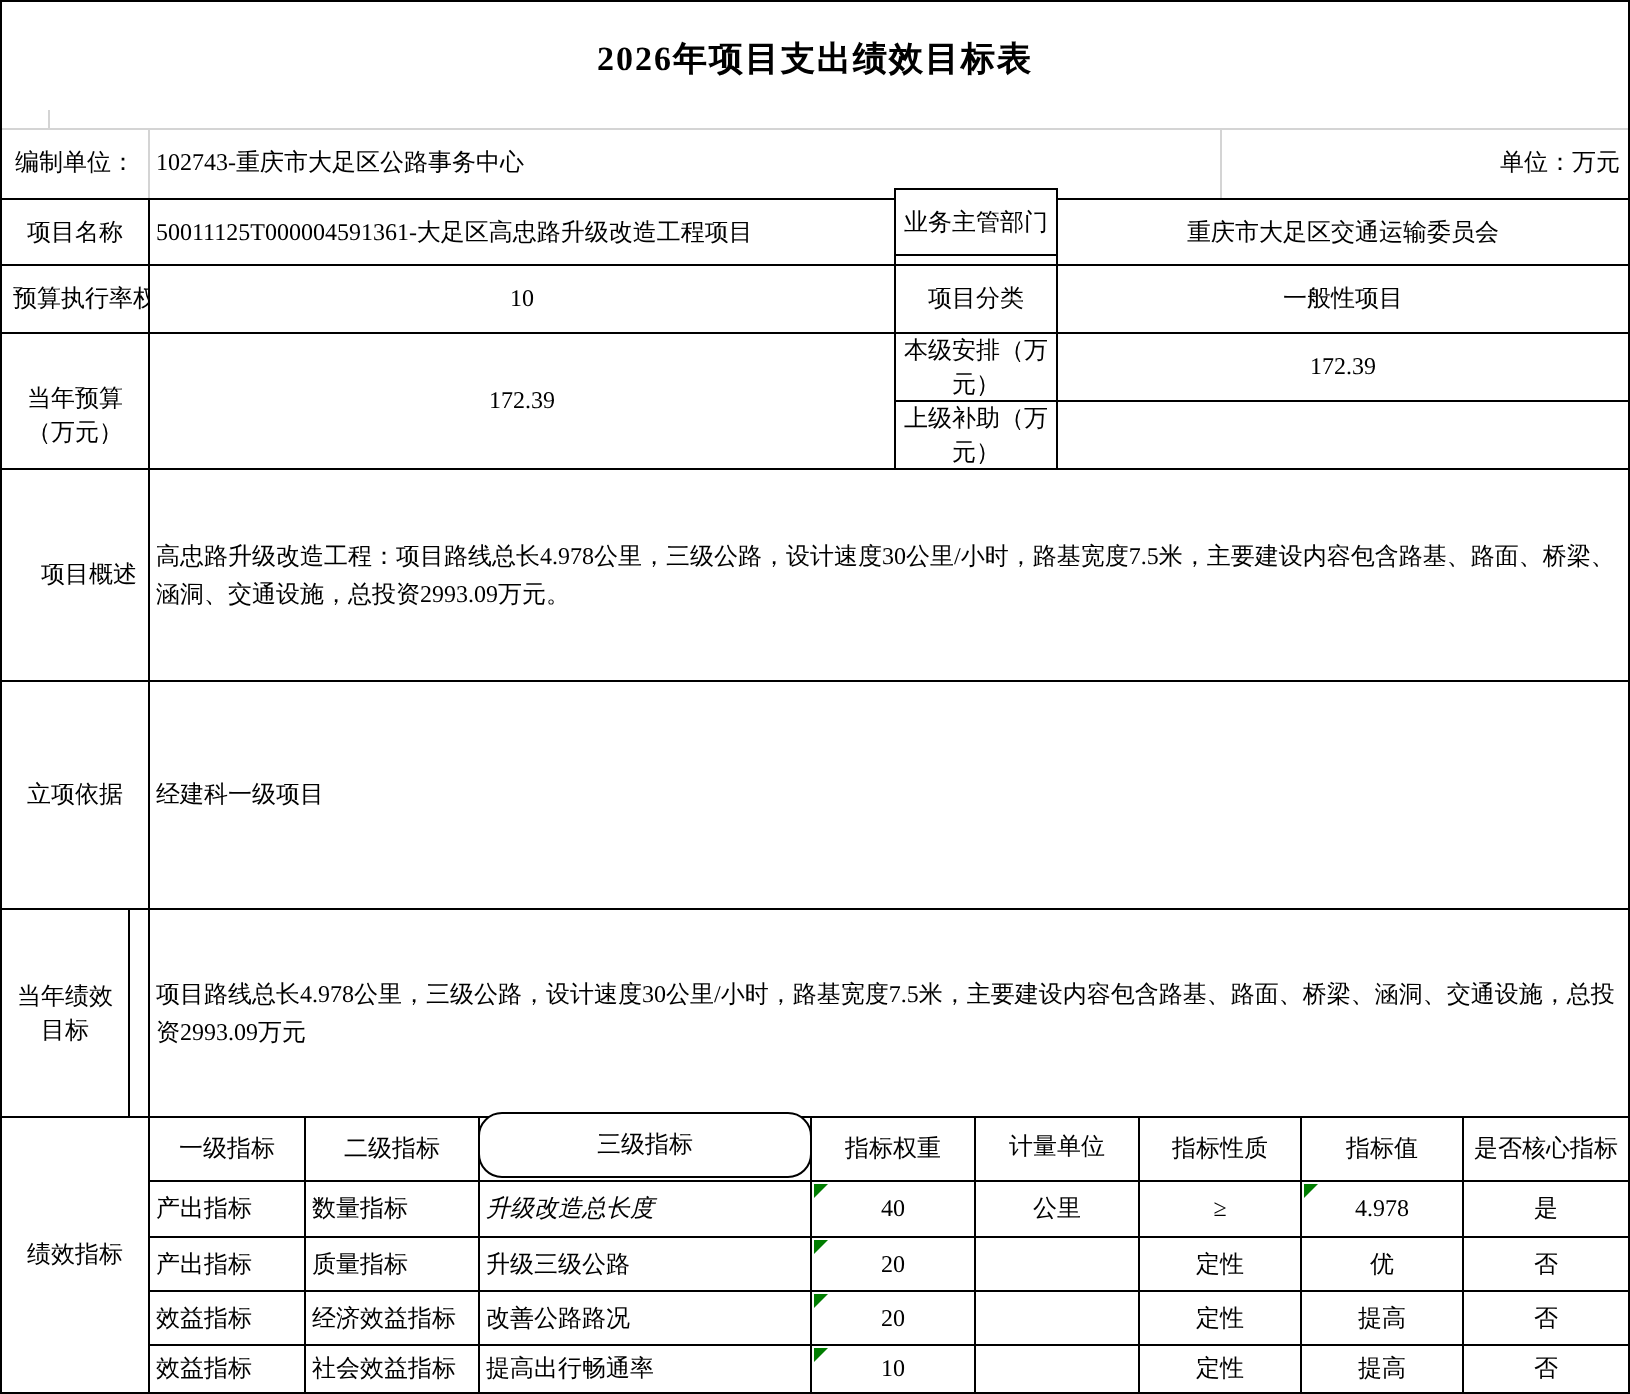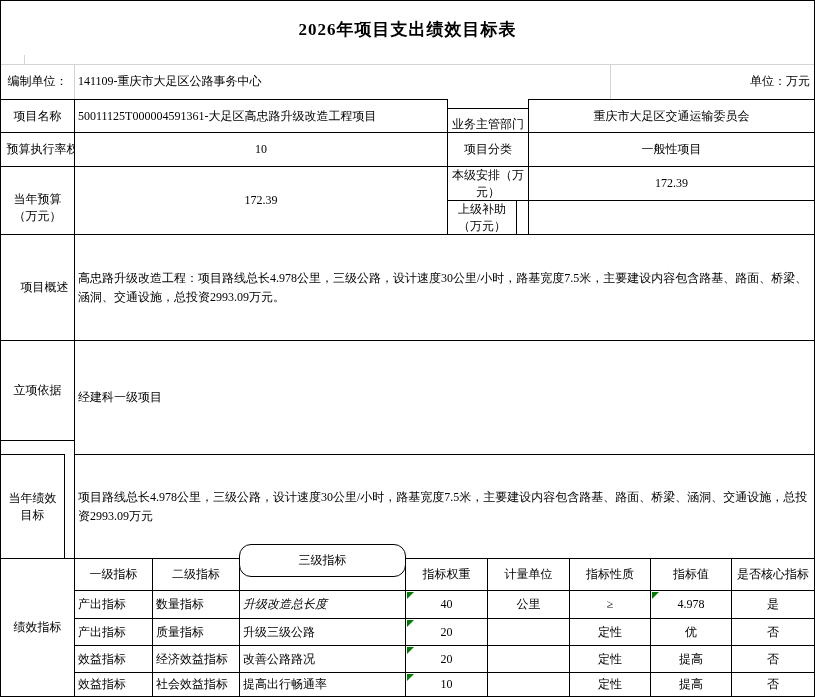--- a/index.html
+++ b/index.html
@@ -40,56 +40,56 @@
 <div id="sheet">
 
   <div class="title">2026年项目支出绩效目标表</div>
 
   <div class="gl" style="left:1px;top:64px;width:813px;height:1px;"></div>
   <div class="gl" style="left:24px;top:55px;width:1px;height:9px;"></div>
   <div class="gl" style="left:74px;top:65px;width:1px;height:34px;"></div>
   <div class="gl" style="left:610px;top:65px;width:1px;height:34px;"></div>
 
   <div class="c nb" style="left:1px;top:64px;width:73px;height:35px;">编制单位：</div>
-  <div class="c nb l" style="left:75px;top:64px;width:534px;height:35px;">141109-重庆市大足区公路事务中心</div>
+  <div class="c nb l" style="left:75px;top:64px;width:534px;height:35px;">102743-重庆市大足区公路事务中心</div>
   <div class="c nb r" style="left:611px;top:64px;width:202px;height:35px;">单位：万元</div>
 
   <div class="c" style="left:0;top:99px;width:75px;height:34px;">项目名称</div>
   <div class="c l" style="left:74px;top:99px;width:374px;height:34px;">50011125T000004591361-大足区高忠路升级改造工程项目</div>
-  <div class="c" style="left:447px;top:108px;width:82px;height:34px;font-family:Liberation Mono, monospace;">业务主管部门</div>
+  <div class="c" style="left:447px;top:94px;width:82px;height:34px;">业务主管部门</div>
   <div class="c" style="left:528px;top:99px;width:287px;height:34px;">重庆市大足区交通运输委员会</div>
 
   <div class="c" style="left:0;top:132px;width:97px;height:35px;">预算执行率权重</div>
   <div class="c" style="left:74px;top:132px;width:374px;height:35px;">10</div>
   <div class="c" style="left:447px;top:132px;width:82px;height:35px;">项目分类</div>
   <div class="c" style="left:528px;top:132px;width:287px;height:35px;">一般性项目</div>
 
   <div class="c" style="left:0;top:166px;width:75px;height:83px;">当年预算（万元）</div>
   <div class="c" style="left:74px;top:166px;width:374px;height:69px;">172.39</div>
   <div class="c" style="left:447px;top:166px;width:82px;height:35px;">本级安排（万元）</div>
   <div class="c" style="left:528px;top:166px;width:287px;height:35px;">172.39</div>
-  <div class="c" style="left:447px;top:200px;width:70px;height:35px;text-align:center;">上级补助（万元）</div>
+  <div class="c" style="left:447px;top:200px;width:82px;height:35px;text-align:center;">上级补助（万元）</div>
   <div class="c" style="left:528px;top:200px;width:287px;height:35px;"></div>
 
   <div class="c" style="left:0;top:234px;width:75px;height:107px;padding-left:16px;">项目概述</div>
   <div class="c l para" style="left:74px;top:234px;width:741px;height:107px;">高忠路升级改造工程：项目路线总长4.978公里，三级公路，设计速度30公里/小时，路基宽度7.5米，主要建设内容包含路基、路面、桥梁、涵洞、交通设施，总投资2993.09万元。</div>
 
-  <div class="c" style="left:0;top:340px;width:75px;height:101px;">立项依据</div>
+  <div class="c" style="left:0;top:340px;width:75px;height:115px;">立项依据</div>
   <div class="c l para" style="left:74px;top:340px;width:741px;height:115px;">经建科一级项目</div>
 
   <div class="c" style="left:0;top:454px;width:65px;height:105px;">当年绩效目标</div>
   <div class="c l para" style="left:74px;top:454px;width:741px;height:105px;">项目路线总长4.978公里，三级公路，设计速度30公里/小时，路基宽度7.5米，主要建设内容包含路基、路面、桥梁、涵洞、交通设施，总投资2993.09万元</div>
 
   <div class="c" style="left:0;top:558px;width:75px;height:139px;">绩效指标</div>
 
   <div class="c" style="left:74px;top:558px;width:79px;height:33px;">一级指标</div>
   <div class="c" style="left:152px;top:558px;width:88px;height:33px;">二级指标</div>
-  <div class="c" style="left:239px;top:544px;width:167px;height:33px;border-radius:12px;">三级指标</div>
+  <div class="c" style="left:239px;top:556px;width:167px;height:33px;border-radius:12px;">三级指标</div>
   <div class="c" style="left:405px;top:558px;width:83px;height:33px;">指标权重</div>
-  <div class="c" style="left:487px;top:558px;width:83px;height:33px;">计量单位</div>
+  <div class="c" style="left:487px;top:558px;width:83px;height:33px;font-family:Liberation Mono, monospace;">计量单位</div>
   <div class="c" style="left:569px;top:558px;width:82px;height:33px;">指标性质</div>
   <div class="c" style="left:650px;top:558px;width:82px;height:33px;">指标值</div>
   <div class="c" style="left:731px;top:558px;width:84px;height:33px;">是否核心指标</div>
 
   <div class="c l" style="left:74px;top:590px;width:79px;height:29px;">产出指标</div>
   <div class="c l" style="left:152px;top:590px;width:88px;height:29px;">数量指标</div>
   <div class="c l" style="left:239px;top:590px;width:167px;height:29px;font-style:italic;">升级改造总长度</div>
   <div class="c" style="left:405px;top:590px;width:83px;height:29px;">
       <i class="tri"></i>
       <span>40</span>

